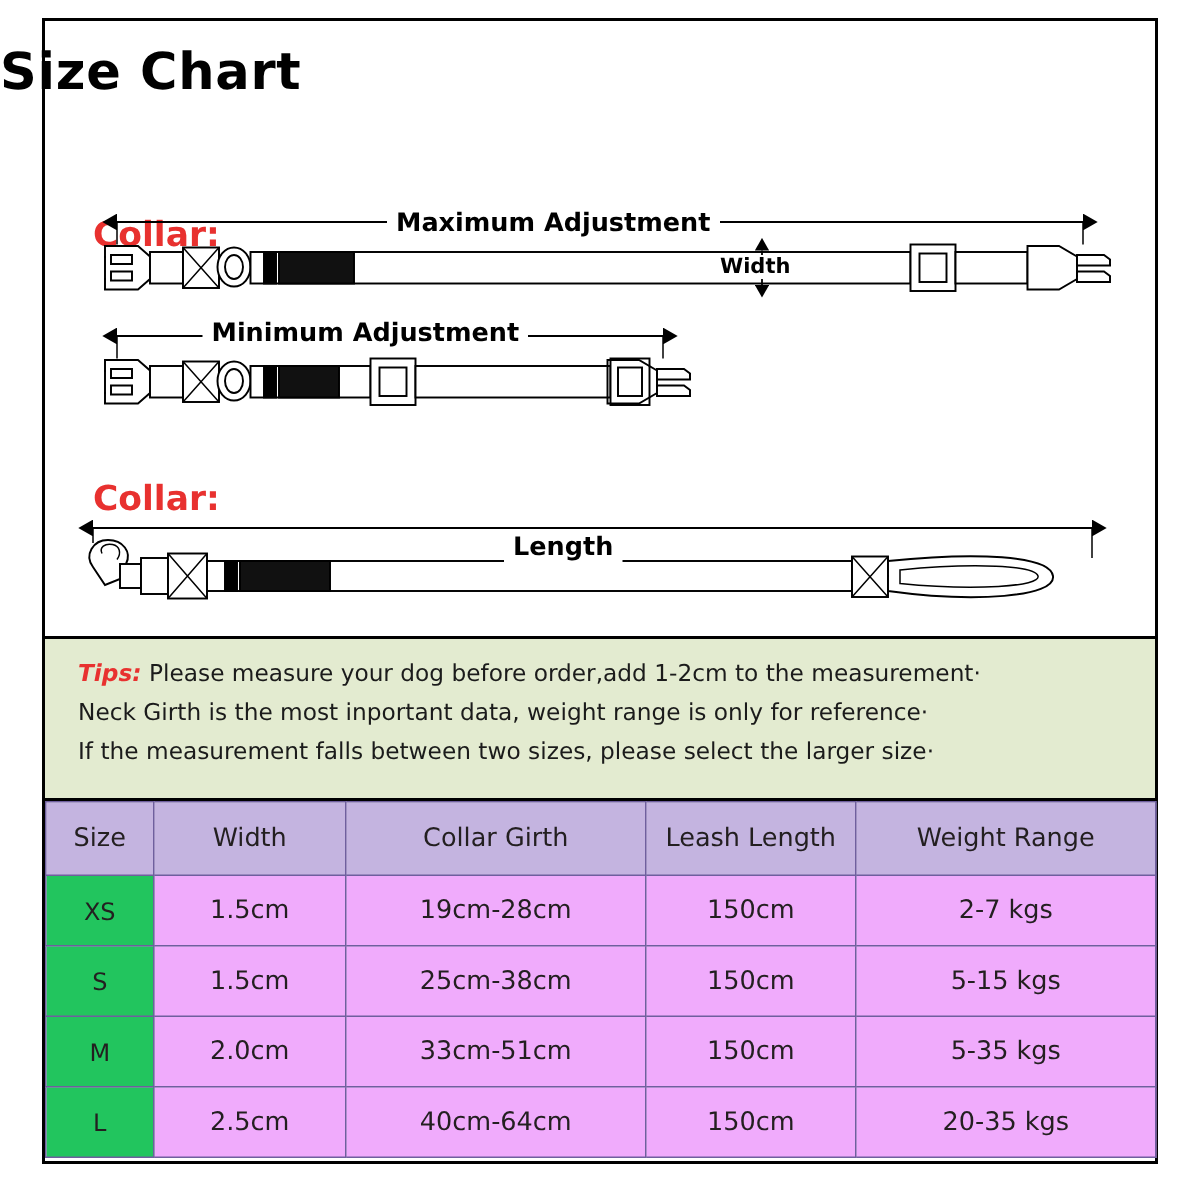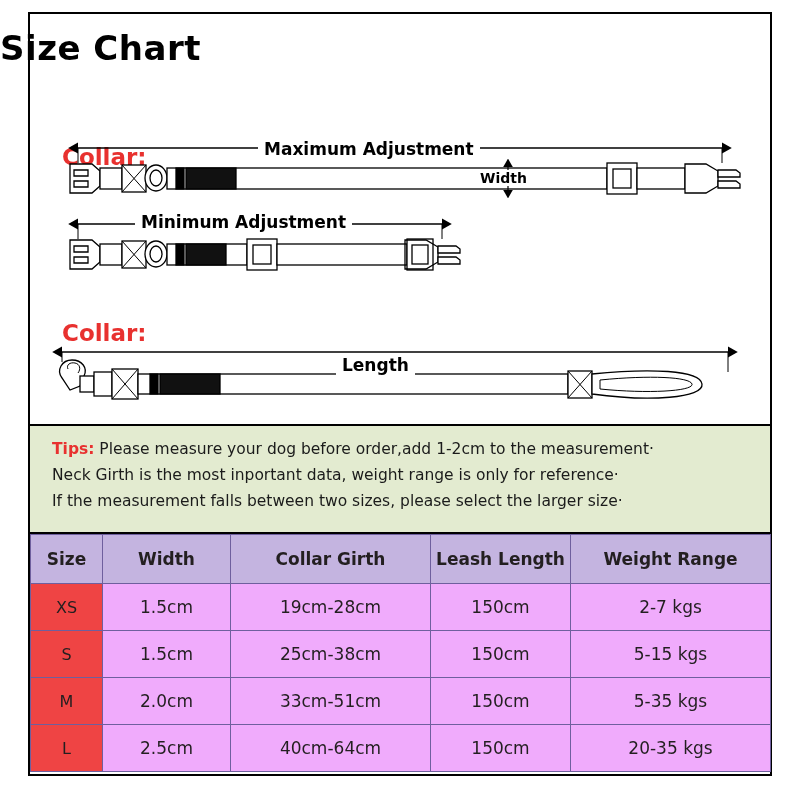--- a/index.html
+++ b/index.html
@@ -100,46 +100,47 @@
   }
   .tips-line {
     font-size: 15.5px;
     color: #1b1b1b;
     line-height: 26px;
     white-space: nowrap;
   }
   .tips-word {
     color: #e8312f;
     font-weight: bold;
+    font-style: italic;
   }
 
   
   table.sizes {
     position: absolute;
     left: 30px;
     top: 534px;
     width: 740px;
     border-collapse: collapse;
     table-layout: fixed;
   }
   table.sizes th, table.sizes td {
     border: 1.5px solid #6f5f9e;
     text-align: center;
     color: #231f20;
     font-size: 17px;
     height: 44px;
   }
   table.sizes thead th {
     background: #c4b4e0;
-    font-weight: bold;
+    font-weight: normal;
     font-size: 17px;
     height: 46px;
   }
   table.sizes tbody td.sizecell {
-    background: #ef4444;
+    background: #22c55e;
     font-size: 16px;
   }
   table.sizes tbody td {
     background: #f0abfc;
   }
   col.c1 { width: 72px; }
   col.c2 { width: 128px; }
   col.c3 { width: 200px; }
   col.c4 { width: 140px; }
   col.c5 { width: 200px; }

